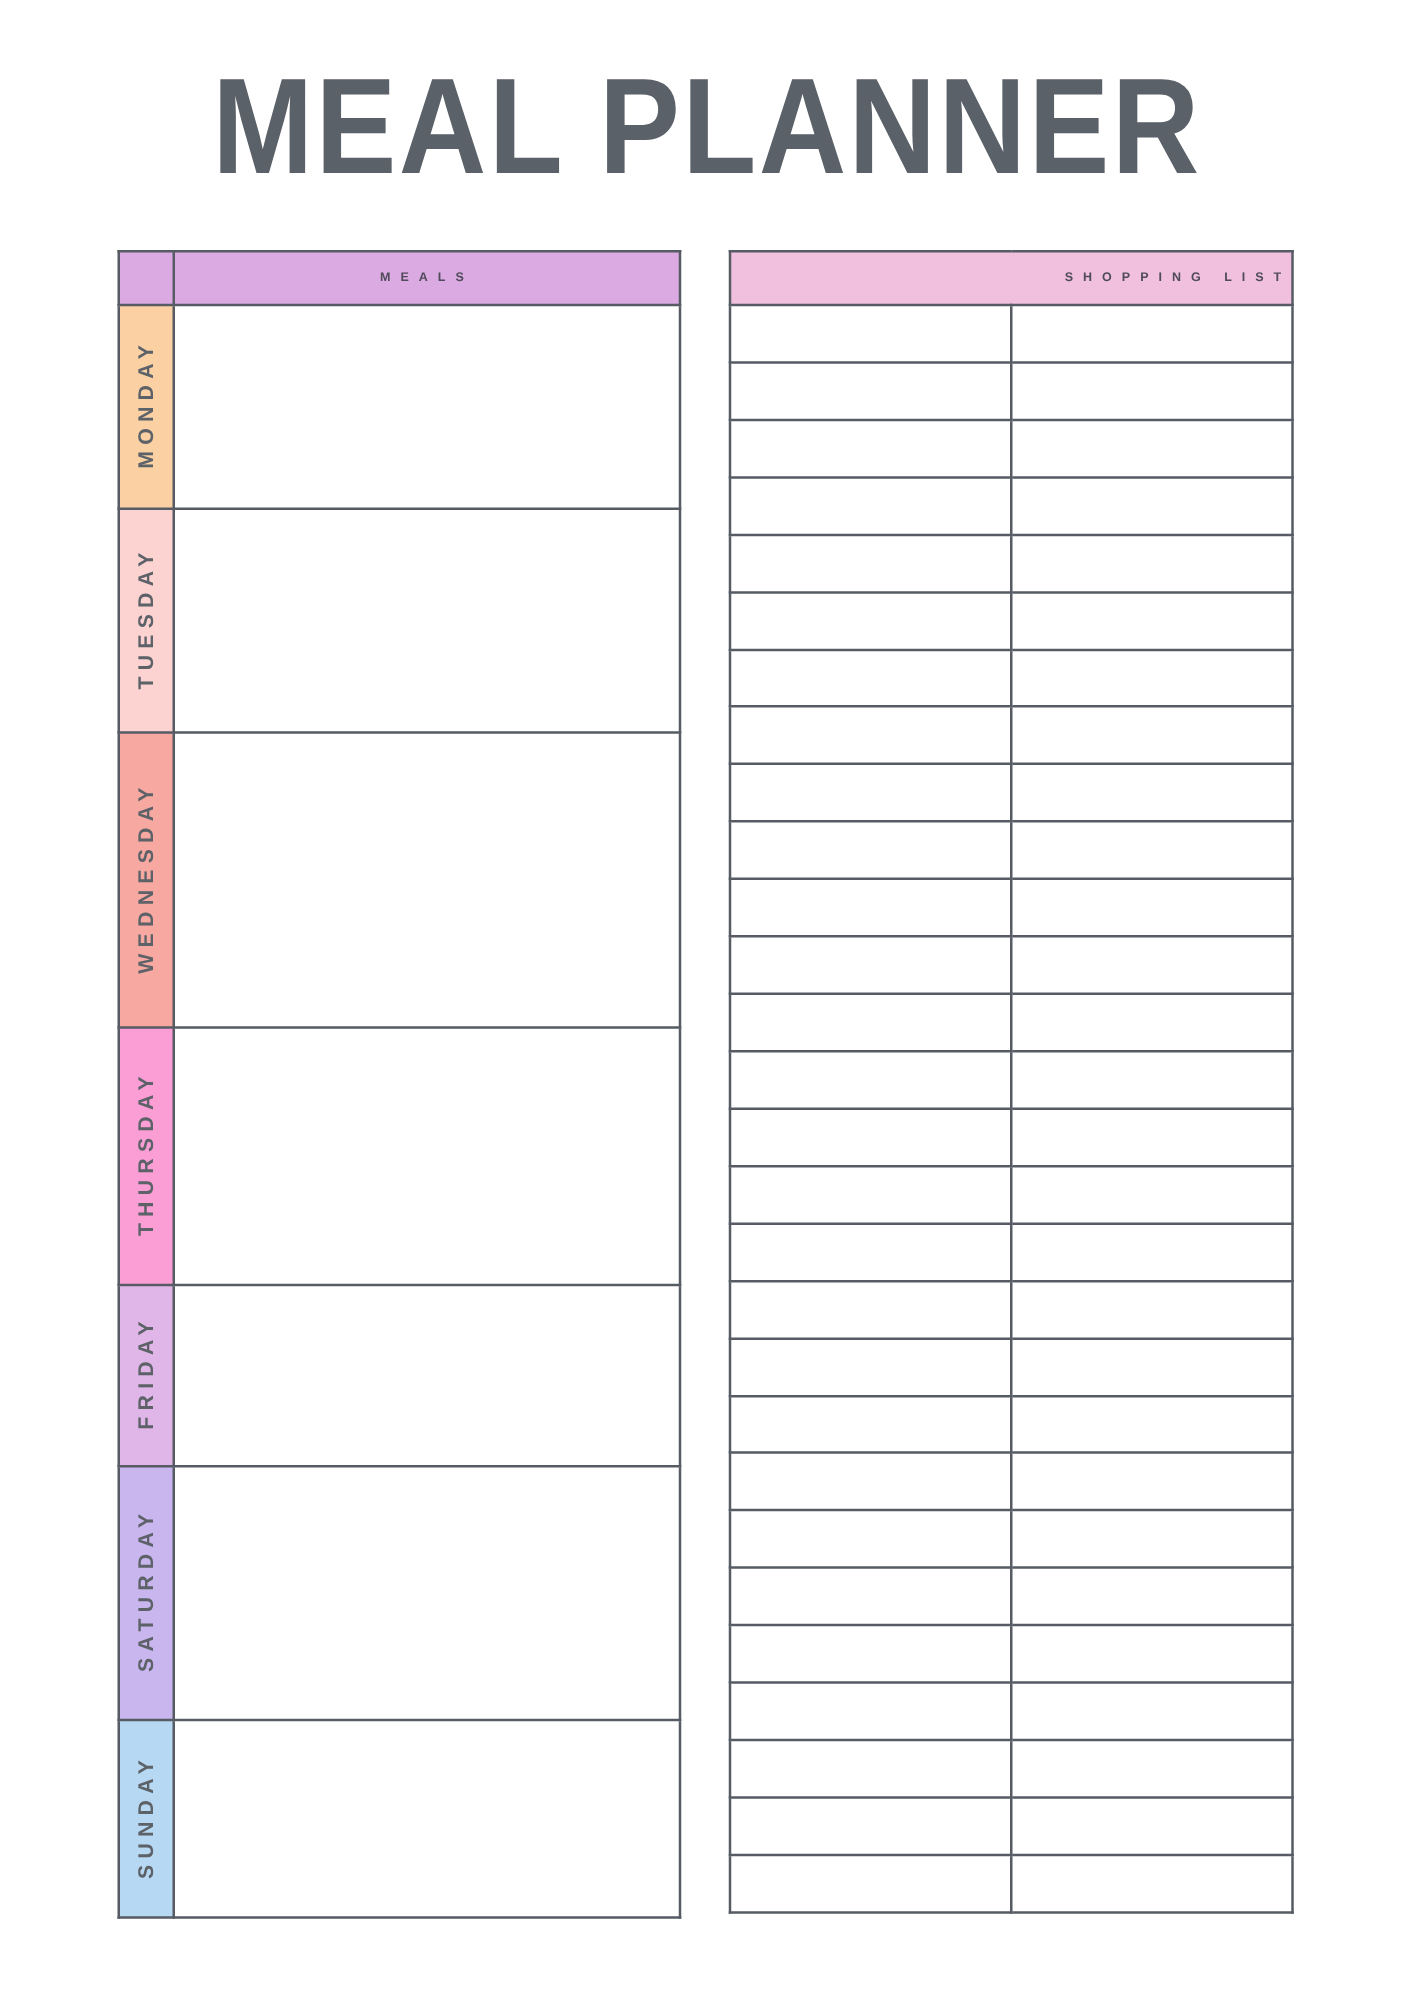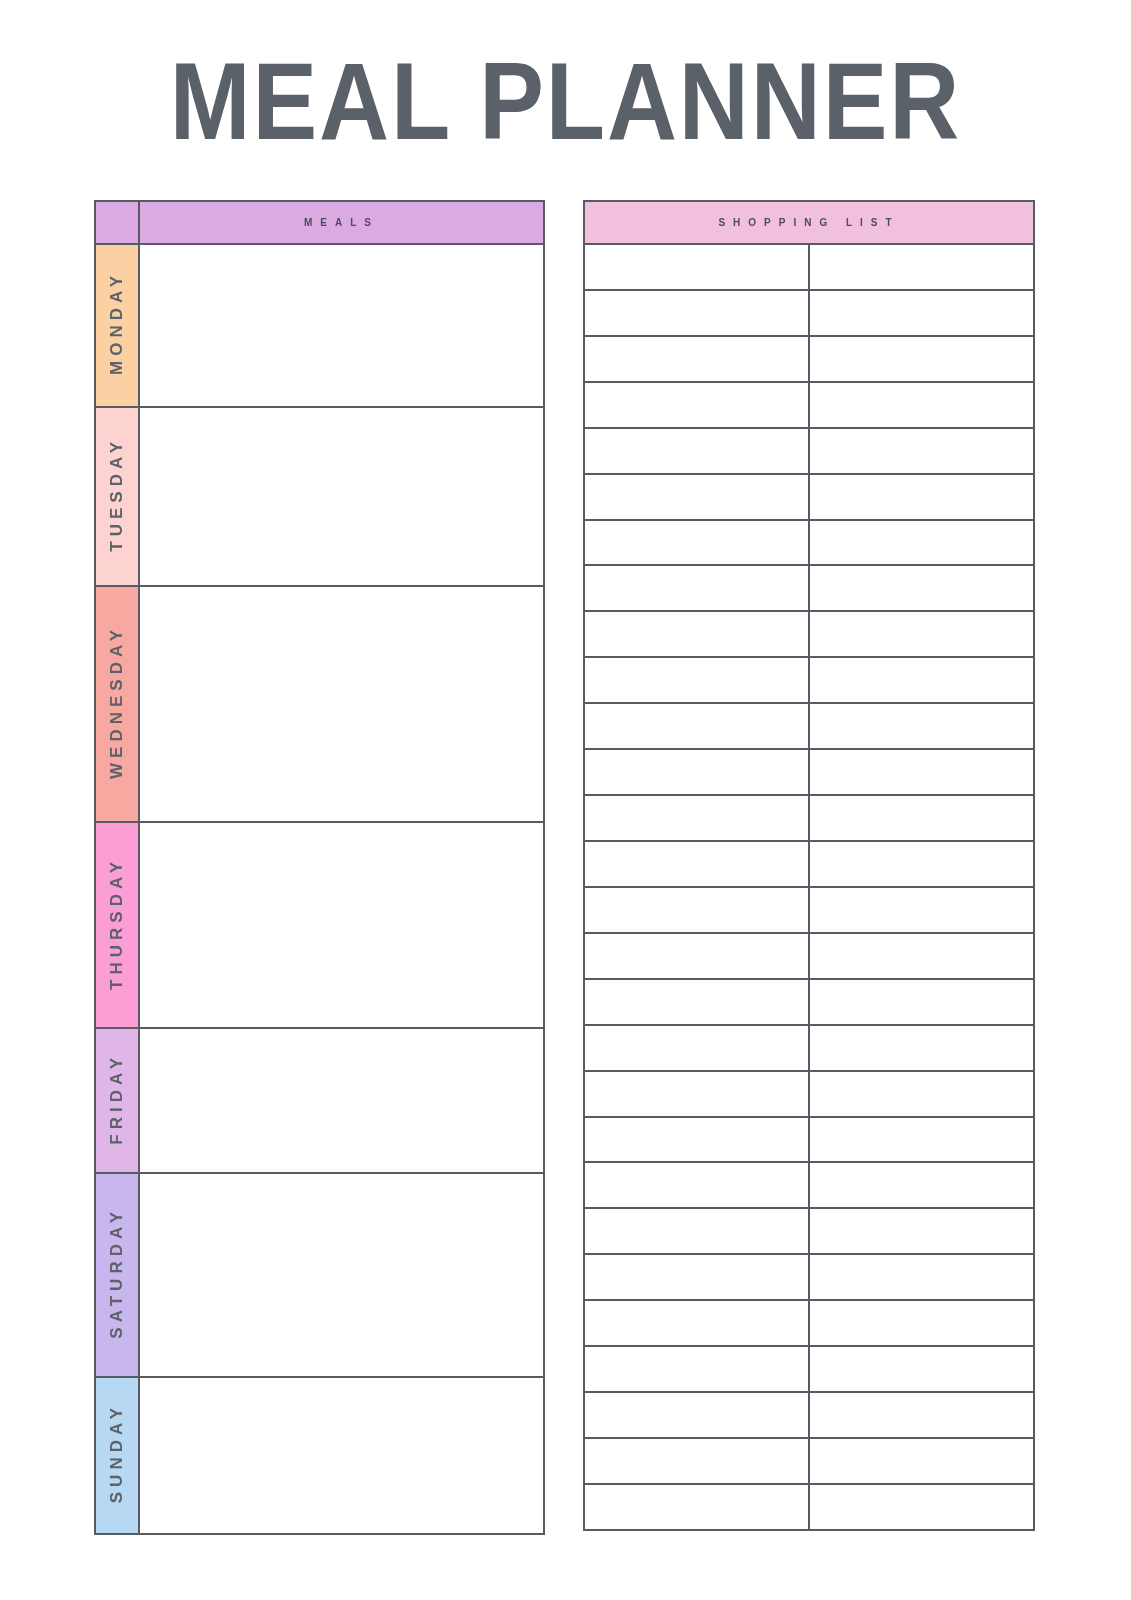--- a/index.html
+++ b/index.html
@@ -142,21 +142,21 @@
         <span class="day-label">SUNDAY</span>
       </td>
       <td></td>
     </tr>
   </tbody>
   </table>
 
   <table class="shopping-table">
     <tbody id="shopping-body">
       <tr class="header-row">
-        <td class="head-cell" colspan="2" style="background: rgb(240, 192, 222);">SHOPPING LIST</td>
+        <td class="head-cell" colspan="2" style="background: rgb(240, 192, 222); text-align: right;">SHOPPING LIST</td>
       </tr>
 
     <tr>
       <td class="check-col"></td>
       <td></td>
     </tr>
 
     <tr>
       <td class="check-col"></td>
       <td></td>

